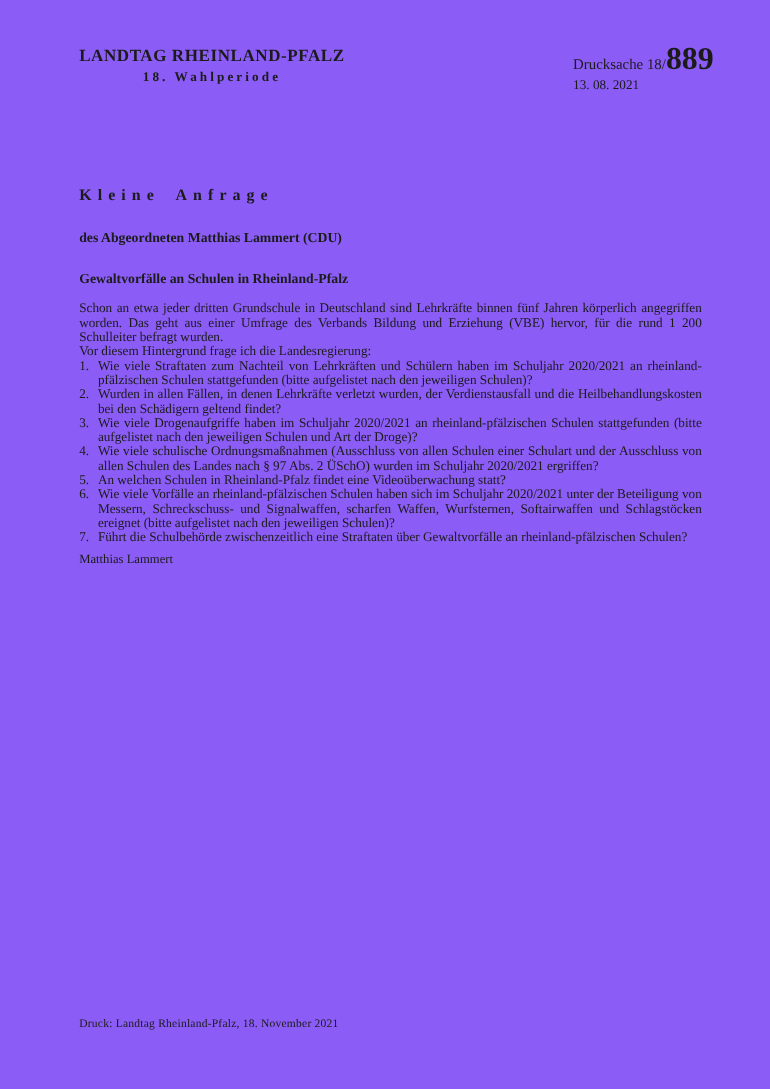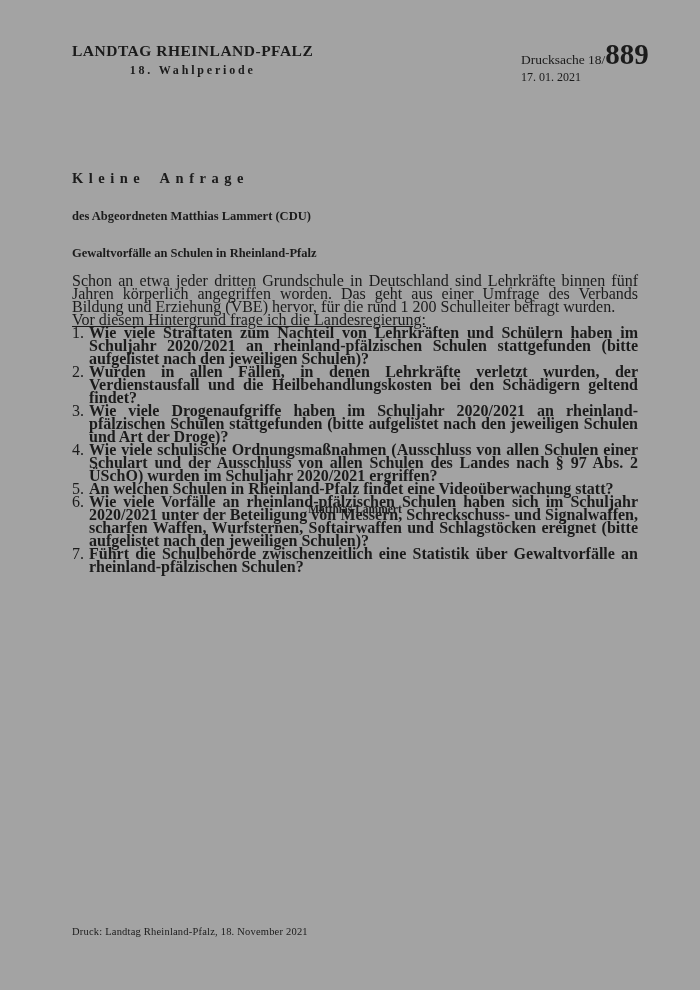--- a/index.html
+++ b/index.html
@@ -4,21 +4,21 @@
 <style>
   html, body {
     margin: 0;
     padding: 0;
     background: #ffffff;
   }
   .page {
     position: relative;
     width: 700px;
     height: 990px;
-    background: #a3a3a3;
+    background: #8b5cf6;
     font-family: "Liberation Serif", "DejaVu Serif", serif;
     color: #1b1b1b;
     overflow: hidden;
   }
   
   .header-left {
     position: absolute;
     left: 72px;
     top: 42px;
   }
@@ -82,54 +82,51 @@
     top: 246px;
     font-size: 12.5px;
     font-weight: 700;
   }
   
   .body-block {
     position: absolute;
     left: 72px;
     top: 274px;
     width: 566px;
-    font-size: 16px;
+    font-size: 12px;
     line-height: 13px;
   }
   .intro {
     text-align: justify;
     margin: 0;
   }
   .lead-in {
     margin: 0;
-    text-decoration: underline;
   }
   .question-list {
     margin: 0;
   }
   .question {
     display: flex;
   }
   .q-num {
     flex: none;
     width: 17px;
   }
   .q-text {
     flex: 1;
     text-align: justify;
-    font-weight: bold;
   }
   .signature {
     position: absolute;
     left: 72px;
     top: 503px;
     width: 566px;
-    text-align: center;
+    text-align: left;
     font-size: 11.5px;
-    font-weight: bold;
   }
   
   .print-note {
     position: absolute;
     left: 72px;
     top: 926px;
     font-size: 10.5px;
     letter-spacing: 0.2px;
   }
 </style>
@@ -141,21 +138,21 @@
   <div class="header-left">
     <div class="institution">LANDTAG RHEINLAND-PFALZ</div>
     <div class="term">18. Wahlperiode</div>
   </div>
 
   <div class="header-right">
     <div class="drucksache-line">
       <span class="drucksache-label">Drucksache 18/</span>
         <span class="drucksache-number">889</span>
     </div>
-    <div class="drucksache-date">17. 01. 2021</div>
+    <div class="drucksache-date">13. 08. 2021</div>
   </div>
 
   <div class="kind-title">Kleine Anfrage</div>
 
   <div class="author-line">des Abgeordneten Matthias Lammert (CDU)</div>
 
   <div class="subject-line">Gewaltvorfälle an Schulen in Rheinland-Pfalz</div>
 
   <div class="body-block">
     <p class="intro">Schon an etwa jeder dritten Grundschule in Deutschland sind Lehrkräfte binnen fünf Jahren körperlich angegriffen worden. Das geht aus einer Umfrage des Verbands Bildung und Erziehung (VBE) hervor, für die rund 1 200 Schulleiter befragt wurden.</p>
@@ -180,21 +177,21 @@
       <div class="question">
         <span class="q-num">5.</span>
         <span class="q-text">An welchen Schulen in Rheinland-Pfalz findet eine Videoüberwachung statt?</span>
       </div>
       <div class="question">
         <span class="q-num">6.</span>
         <span class="q-text">Wie viele Vorfälle an rheinland-pfälzischen Schulen haben sich im Schuljahr 2020/2021 unter der Beteiligung von Messern, Schreckschuss- und Signalwaffen, scharfen Waffen, Wurfsternen, Softairwaffen und Schlagstöcken ereignet (bitte aufgelistet nach den jeweiligen Schulen)?</span>
       </div>
       <div class="question">
         <span class="q-num">7.</span>
-        <span class="q-text">Führt die Schulbehörde zwischenzeitlich eine Statistik über Gewaltvorfälle an rheinland-pfälzischen Schulen?</span>
+        <span class="q-text">Führt die Schulbehörde zwischenzeitlich eine Straftaten über Gewaltvorfälle an rheinland-pfälzischen Schulen?</span>
       </div>
     </div>
   </div>
 
   <div class="signature">Matthias Lammert</div>
 
   <div class="print-note">Druck: Landtag Rheinland-Pfalz, 18. November 2021</div>
 
 </div>
 

